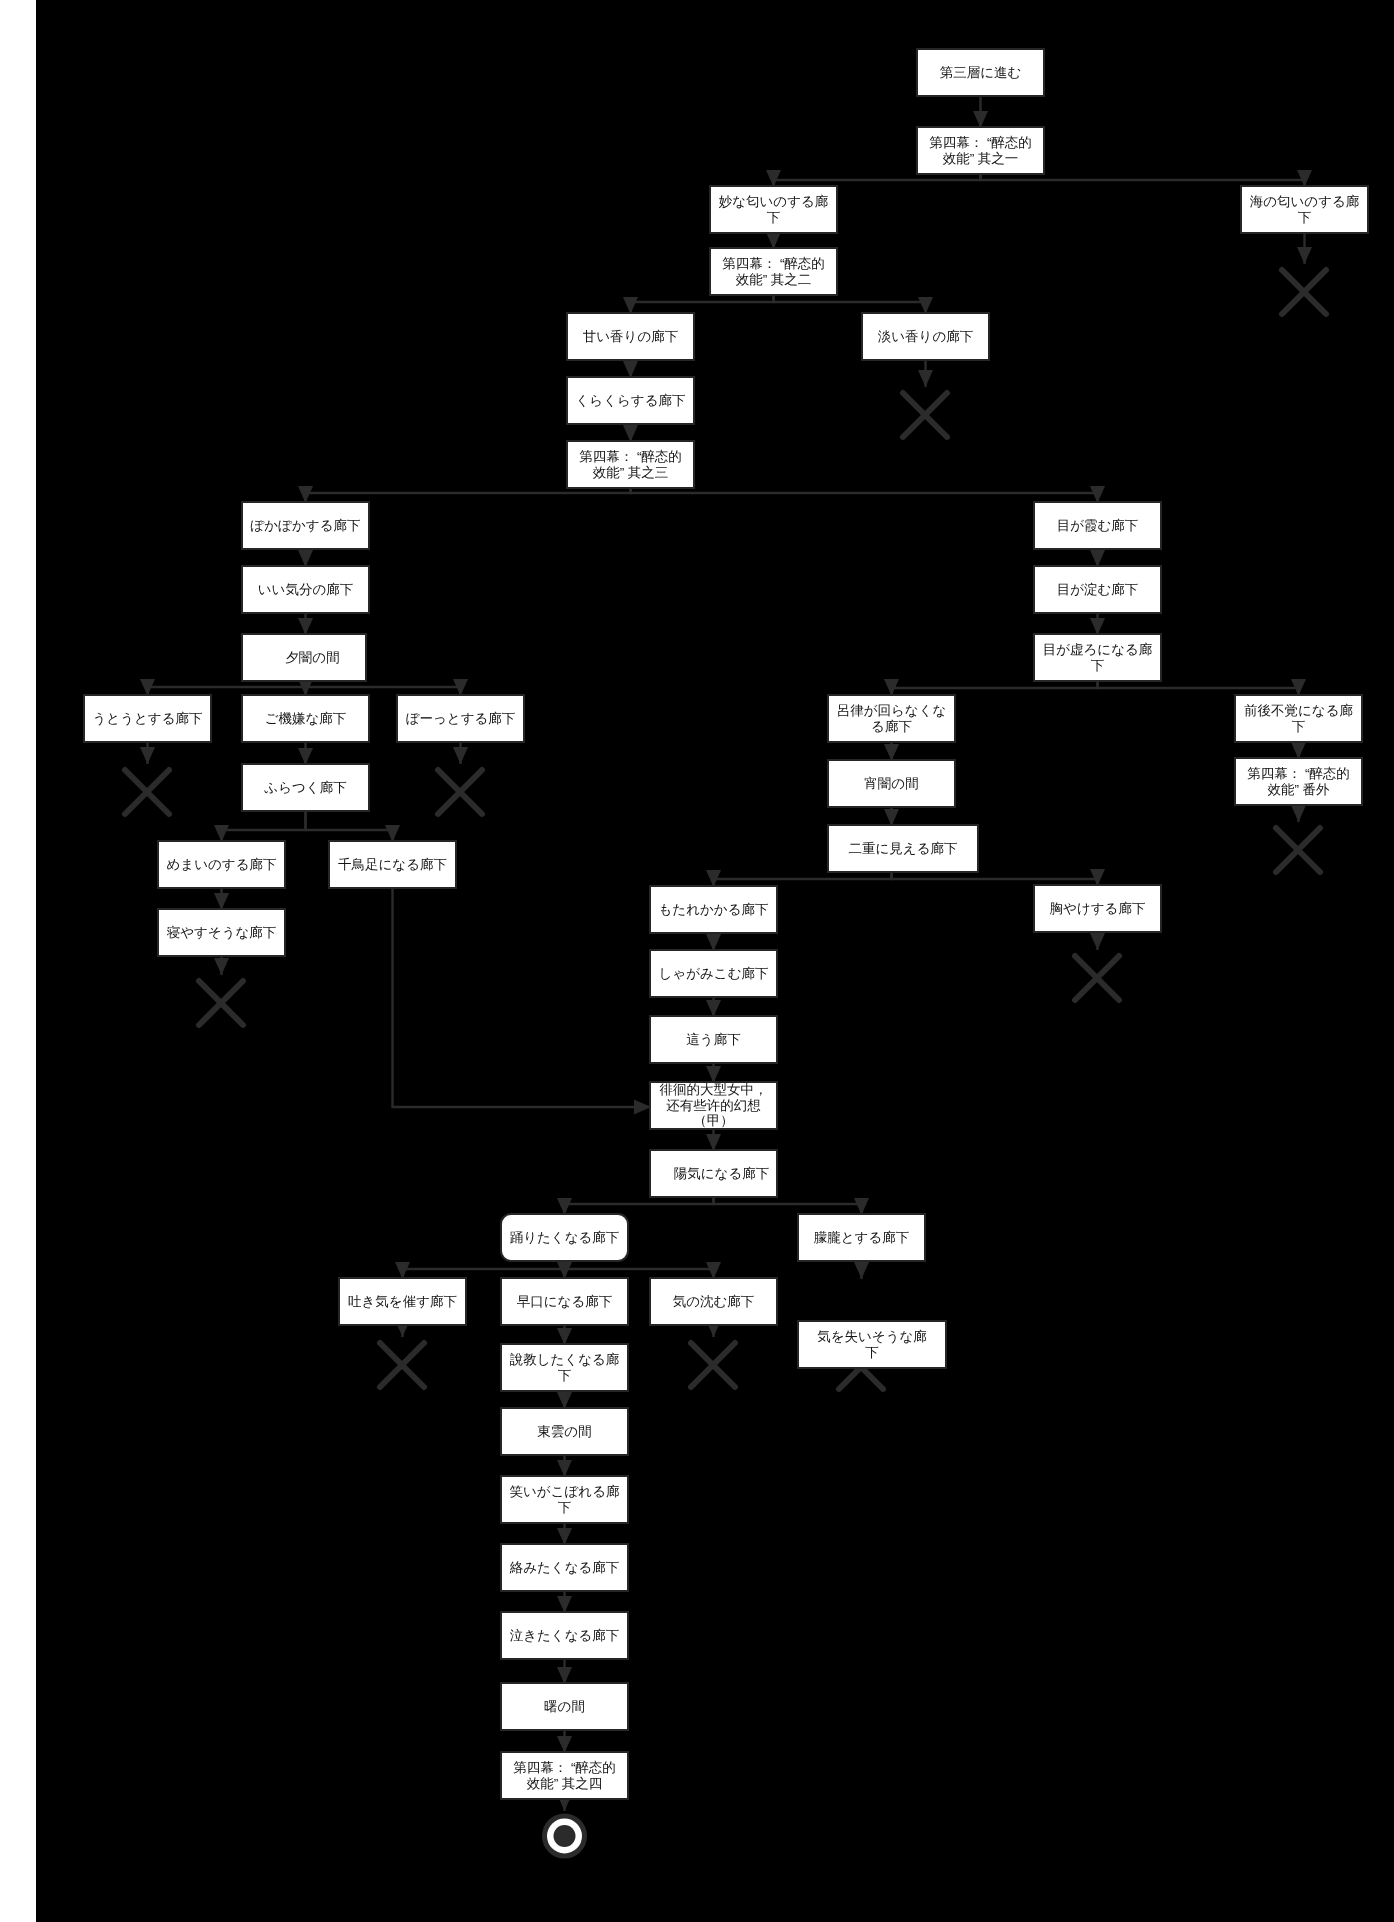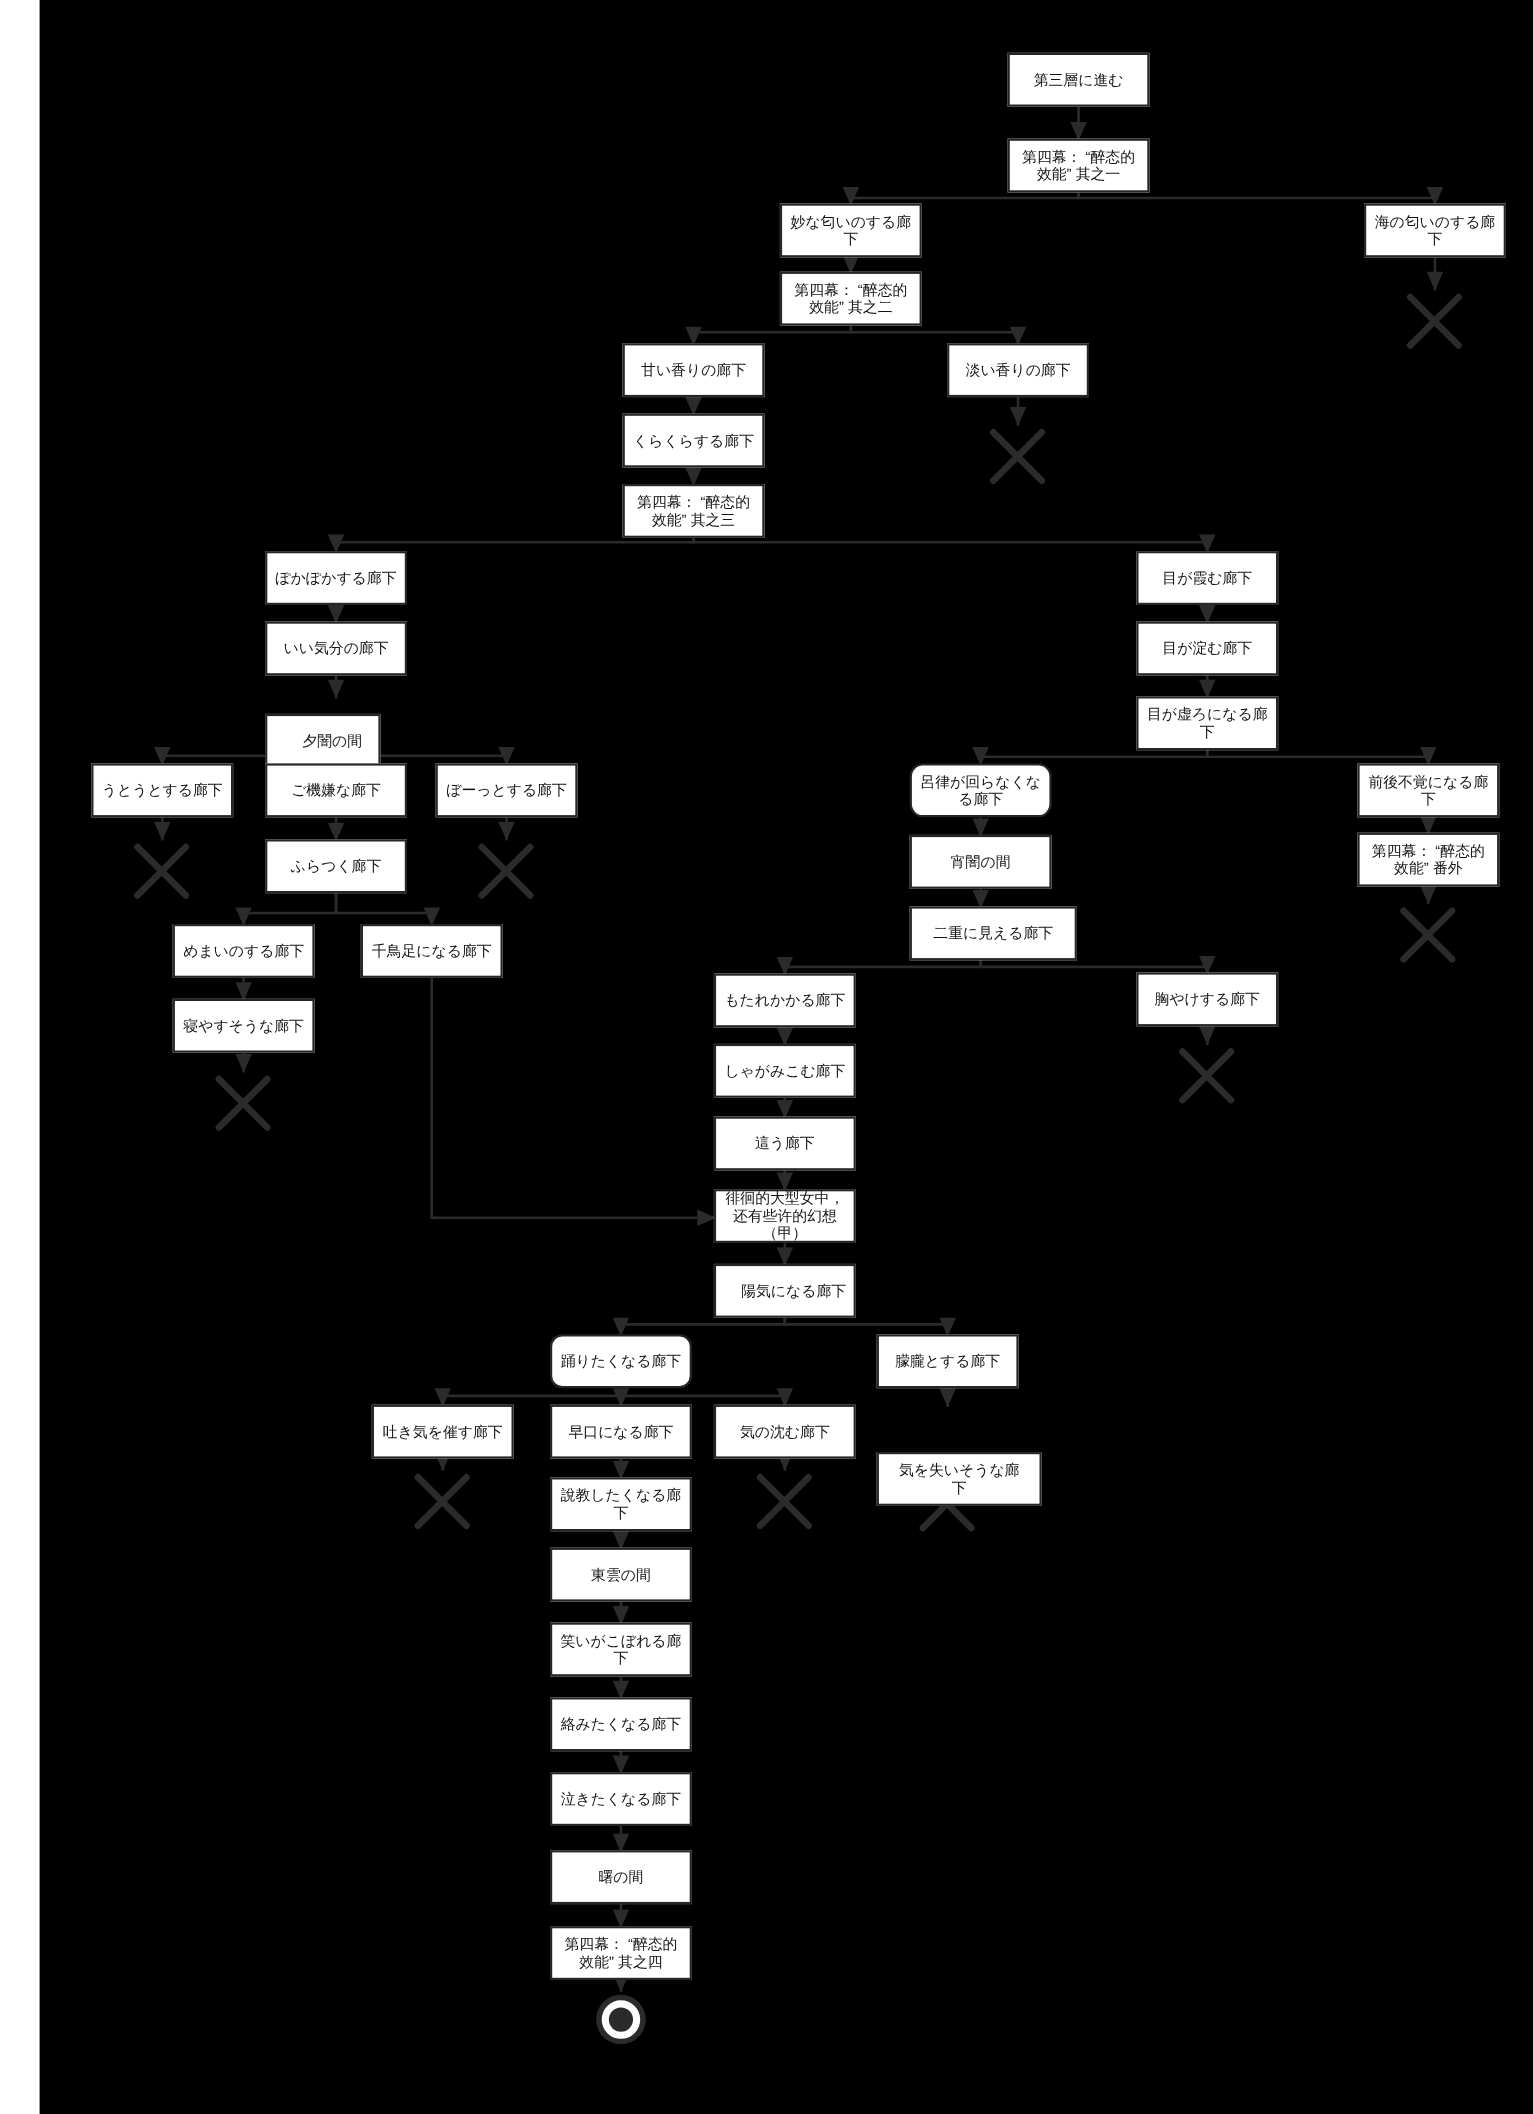--- a/index.html
+++ b/index.html
@@ -172,27 +172,27 @@
 效能” 其之二</div>
       <div class="node" style="left: 530px; top: 312px; width: 129px; height: 49px; border-color: rgb(38, 38, 38); background: rgb(255, 255, 255); color: rgb(20, 20, 20); font-family: Liberation Serif, serif;">甘い香りの廊下</div>
       <div class="node" style="left: 825px; top: 312px; width: 129px; height: 49px; border-color: rgb(38, 38, 38); background: rgb(255, 255, 255); color: rgb(20, 20, 20);">淡い香りの廊下</div>
       <div class="node" style="left: 530px; top: 376px; width: 129px; height: 49px; border-color: rgb(38, 38, 38); background: rgb(255, 255, 255); color: rgb(20, 20, 20);">くらくらする廊下</div>
       <div class="node" style="left: 530px; top: 440px; width: 129px; height: 49px; border-color: rgb(38, 38, 38); background: rgb(255, 255, 255); color: rgb(20, 20, 20);">第四幕： “醉态的
 效能” 其之三</div>
       <div class="node" style="left: 205px; top: 501px; width: 129px; height: 49px; border-color: rgb(38, 38, 38); background: rgb(255, 255, 255); color: rgb(20, 20, 20);">ぽかぽかする廊下</div>
       <div class="node" style="left: 997px; top: 501px; width: 129px; height: 49px; border-color: rgb(38, 38, 38); background: rgb(255, 255, 255); color: rgb(20, 20, 20);">目が霞む廊下</div>
       <div class="node" style="left: 205px; top: 565px; width: 129px; height: 49px; border-color: rgb(38, 38, 38); background: rgb(255, 255, 255); color: rgb(20, 20, 20);">いい気分の廊下</div>
       <div class="node" style="left: 997px; top: 565px; width: 129px; height: 49px; border-color: rgb(38, 38, 38); background: rgb(255, 255, 255); color: rgb(20, 20, 20);">目が淀む廊下</div>
-      <div class="node" style="left: 205px; top: 649px; width: 105px; height: 49px; border-color: rgb(38, 38, 38); background: rgb(255, 255, 255); color: rgb(20, 20, 20); padding-left: 17px;">夕闇の間</div>
+      <div class="node" style="left: 205px; top: 633px; width: 126px; height: 49px; border-color: rgb(38, 38, 38); background: rgb(255, 255, 255); color: rgb(20, 20, 20); padding-left: 17px;">夕闇の間</div>
       <div class="node" style="left: 997px; top: 633px; width: 129px; height: 49px; border-color: rgb(38, 38, 38); background: rgb(255, 255, 255); color: rgb(20, 20, 20);">目が虚ろになる廊
 下</div>
       <div class="node" style="left: 47px; top: 694px; width: 129px; height: 49px; border-color: rgb(38, 38, 38); background: rgb(255, 255, 255); color: rgb(20, 20, 20);">うとうとする廊下</div>
       <div class="node" style="left: 205px; top: 694px; width: 129px; height: 49px; border-color: rgb(38, 38, 38); background: rgb(255, 255, 255); color: rgb(20, 20, 20);">ご機嫌な廊下</div>
       <div class="node" style="left: 360px; top: 694px; width: 129px; height: 49px; border-color: rgb(38, 38, 38); background: rgb(255, 255, 255); color: rgb(20, 20, 20);">ぼーっとする廊下</div>
-      <div class="node" style="left: 791px; top: 694px; width: 129px; height: 49px; border-color: rgb(38, 38, 38); background: rgb(255, 255, 255); color: rgb(20, 20, 20); border-radius: 12px;">呂律が回らなくな
+      <div class="node" style="left: 791px; top: 694px; width: 129px; height: 49px; border-color: rgb(38, 38, 38); background: rgb(255, 255, 255); color: rgb(20, 20, 20);">呂律が回らなくな
 る廊下</div>
       <div class="node" style="left: 1198px; top: 694px; width: 129px; height: 49px; border-color: rgb(38, 38, 38); background: rgb(255, 255, 255); color: rgb(20, 20, 20);">前後不覚になる廊
 下</div>
       <div class="node" style="left: 205px; top: 763px; width: 129px; height: 49px; border-color: rgb(38, 38, 38); background: rgb(255, 255, 255); color: rgb(20, 20, 20);">ふらつく廊下</div>
       <div class="node" style="left: 791px; top: 759px; width: 129px; height: 49px; border-color: rgb(38, 38, 38); background: rgb(255, 255, 255); color: rgb(20, 20, 20);">宵闇の間</div>
       <div class="node" style="left: 1198px; top: 757px; width: 129px; height: 49px; border-color: rgb(38, 38, 38); background: rgb(255, 255, 255); color: rgb(20, 20, 20);">第四幕： “醉态的
 效能” 番外</div>
       <div class="node" style="left: 121px; top: 840px; width: 129px; height: 49px; border-color: rgb(38, 38, 38); background: rgb(255, 255, 255); color: rgb(20, 20, 20);">めまいのする廊下</div>
       <div class="node" style="left: 292px; top: 840px; width: 129px; height: 49px; border-color: rgb(38, 38, 38); background: rgb(255, 255, 255); color: rgb(20, 20, 20);">千鳥足になる廊下</div>
       <div class="node" style="left: 791px; top: 824px; width: 152px; height: 49px; border-color: rgb(38, 38, 38); background: rgb(255, 255, 255); color: rgb(20, 20, 20);">二重に見える廊下</div>

